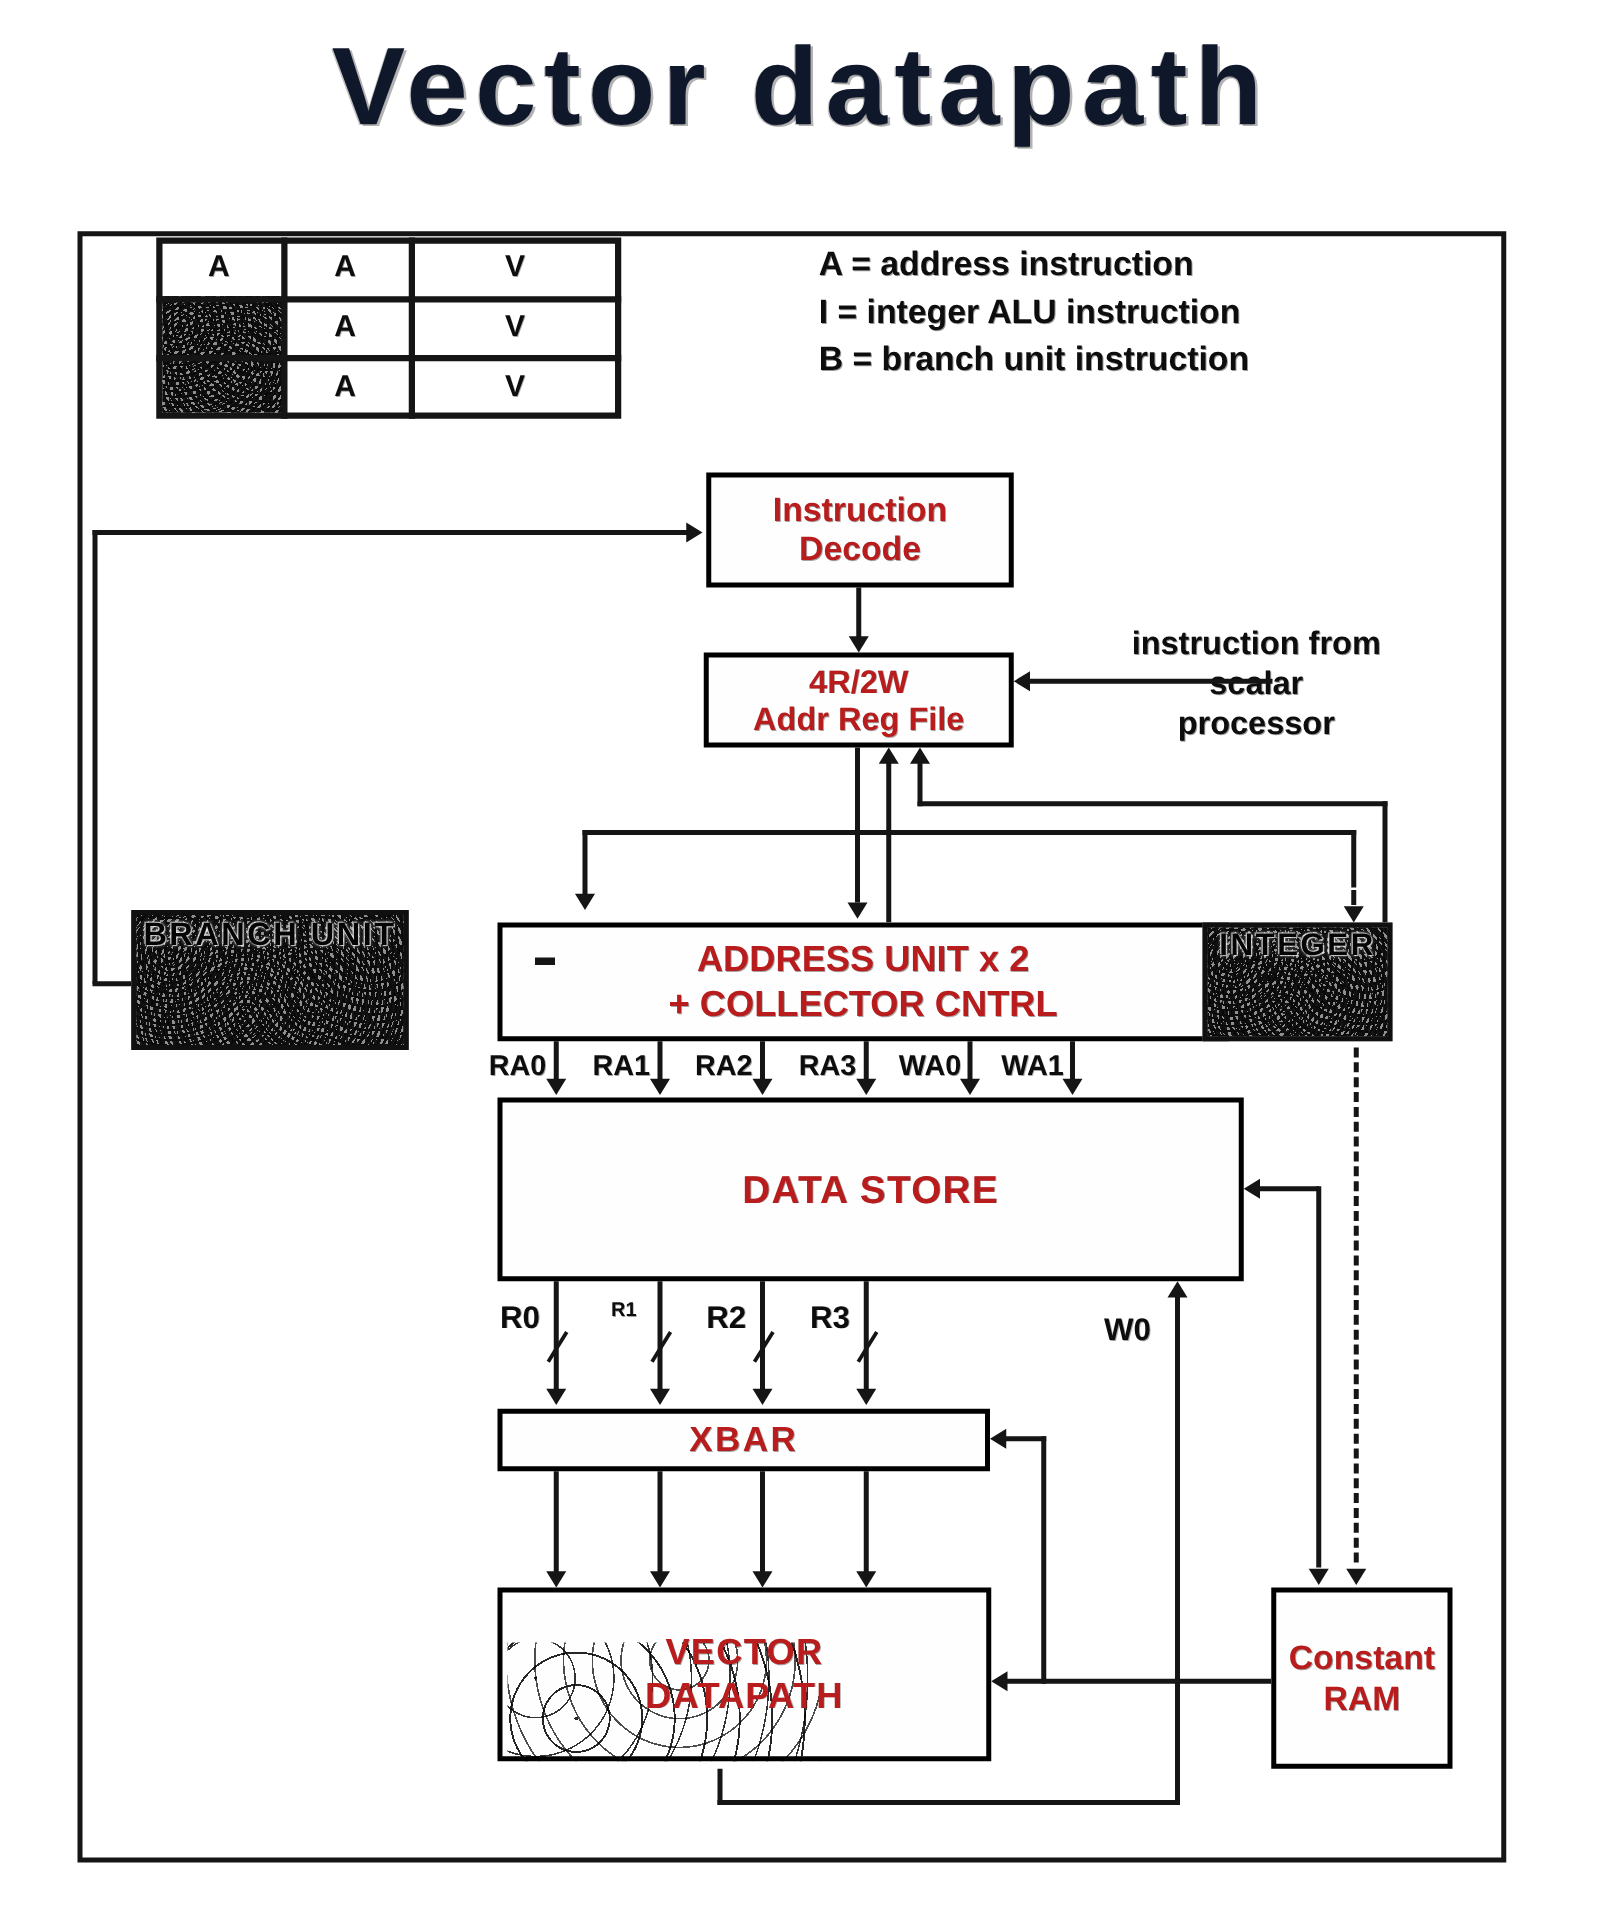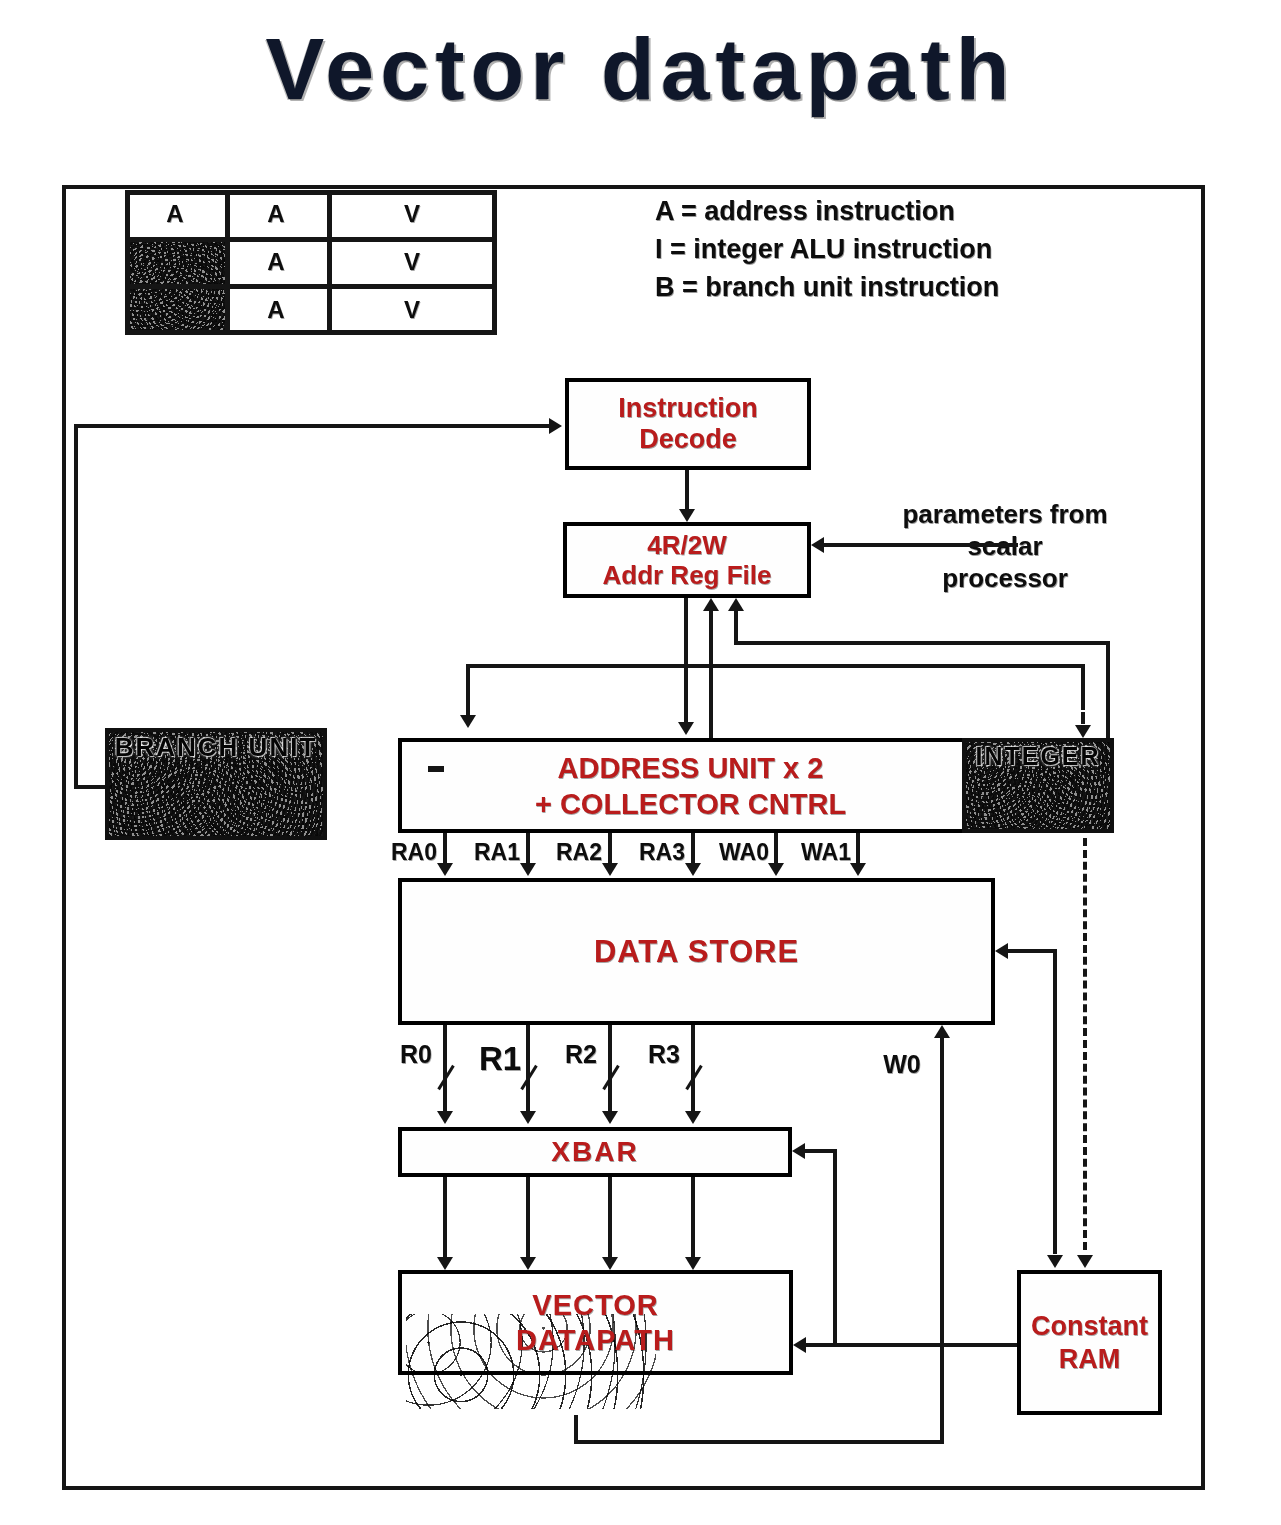--- a/index.html
+++ b/index.html
@@ -100,21 +100,21 @@
     <span>Instruction</span>
     <span>Decode</span>
   </div>
 
   <div class="box" style="left:563px;top:522px;width:248px;height:76px;font-size:26px;line-height:30px;">
     <span>4R/2W</span>
     <span>Addr Reg File</span>
   </div>
 
   <div class="params">
-    <div>parameters from</div>
+    <div>instruction from</div>
     <div>scalar</div>
     <div>processor</div>
   </div>
   <div class="ln" style="left:822px;top:543px;width:196px;height:4px;"></div>
   <div class="ah ah-left" style="left:811px;top:537px;"></div>
 
   <div class="ln" style="left:685px;top:470px;width:4px;height:42px;"></div>
   <div class="ah ah-down" style="left:679px;top:509px;"></div>
 
   <div class="ln" style="left:74px;top:424px;width:4px;height:363px;"></div>
@@ -193,21 +193,21 @@
   <div class="slash" style="left:515px;top:1076px;"></div>
   <div class="ah ah-down" style="left:520px;top:1111px;"></div>
   <div class="ln" style="left:608px;top:1025px;width:4px;height:87px;"></div>
   <div class="slash" style="left:597px;top:1076px;"></div>
   <div class="ah ah-down" style="left:602px;top:1111px;"></div>
   <div class="ln" style="left:691px;top:1025px;width:4px;height:87px;"></div>
   <div class="slash" style="left:680px;top:1076px;"></div>
   <div class="ah ah-down" style="left:685px;top:1111px;"></div>
 
   <div class="buslbl" style="left:396px;top:1040px;width:40px;font-size:25px;">R0</div>
-  <div class="buslbl" style="left:479px;top:1040px;width:40px;font-size:33px;">R1</div>
+  <div class="buslbl" style="left:479px;top:1040px;width:40px;font-size:16px;">R1</div>
   <div class="buslbl" style="left:561px;top:1040px;width:40px;font-size:25px;">R2</div>
   <div class="buslbl" style="left:644px;top:1040px;width:40px;font-size:25px;">R3</div>
 
   <div class="ln" style="left:940px;top:1032px;width:4px;height:412px;"></div>
   <div class="ah ah-up" style="left:934px;top:1025px;"></div>
   <div class="buslbl" style="left:876px;top:1050px;width:52px;font-size:25px;">W0</div>
 
   <div class="box" style="left:398px;top:1127px;width:394px;height:50px;font-size:28px;letter-spacing:2px;">
     <span>XBAR</span>
   </div>
@@ -218,21 +218,21 @@
 
   <div class="ln" style="left:443px;top:1177px;width:4px;height:81px;"></div>
   <div class="ah ah-down" style="left:437px;top:1257px;"></div>
   <div class="ln" style="left:526px;top:1177px;width:4px;height:81px;"></div>
   <div class="ah ah-down" style="left:520px;top:1257px;"></div>
   <div class="ln" style="left:608px;top:1177px;width:4px;height:81px;"></div>
   <div class="ah ah-down" style="left:602px;top:1257px;"></div>
   <div class="ln" style="left:691px;top:1177px;width:4px;height:81px;"></div>
   <div class="ah ah-down" style="left:685px;top:1257px;"></div>
 
-  <div class="box" style="left:398px;top:1270px;width:395px;height:105px;font-size:29px;line-height:35px;letter-spacing:1px;">
+  <div class="box" style="left:398px;top:1270px;width:395px;height:139px;font-size:29px;line-height:35px;letter-spacing:1px;">
     <div class="speckles"></div>
     <span style="position:relative;">VECTOR</span>
     <span style="position:relative;">DATAPATH</span>
   </div>
 
   <div class="ln" style="left:805px;top:1343px;width:212px;height:4px;"></div>
   <div class="ah ah-left" style="left:793px;top:1337px;"></div>
 
   <div class="ln" style="left:574px;top:1415px;width:4px;height:29px;"></div>
   <div class="ln" style="left:574px;top:1440px;width:370px;height:4px;"></div>

